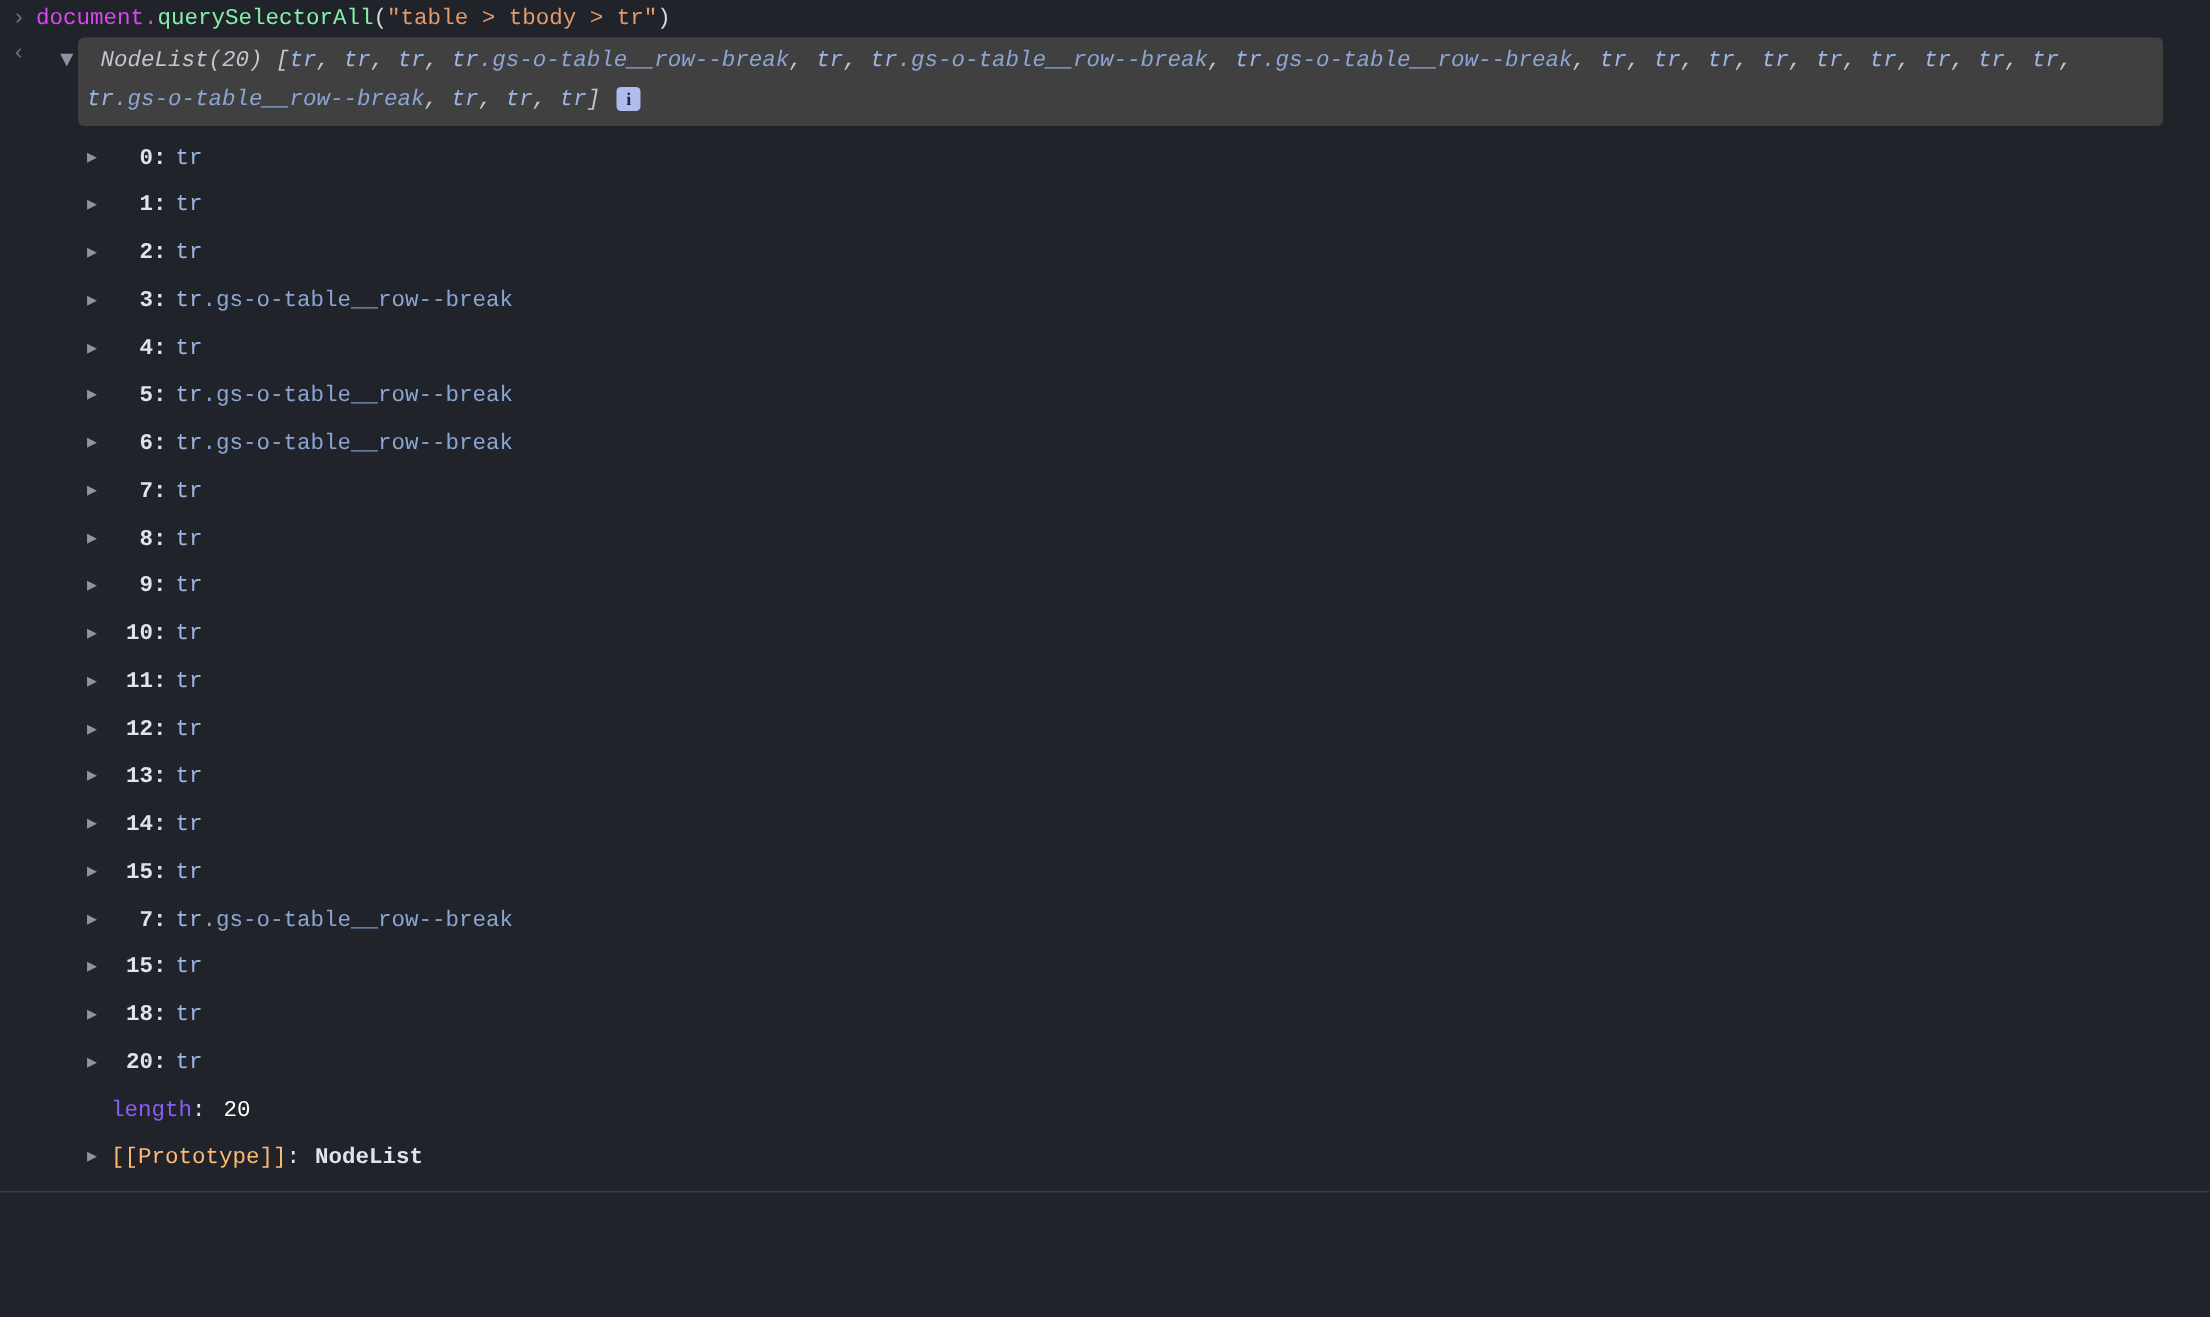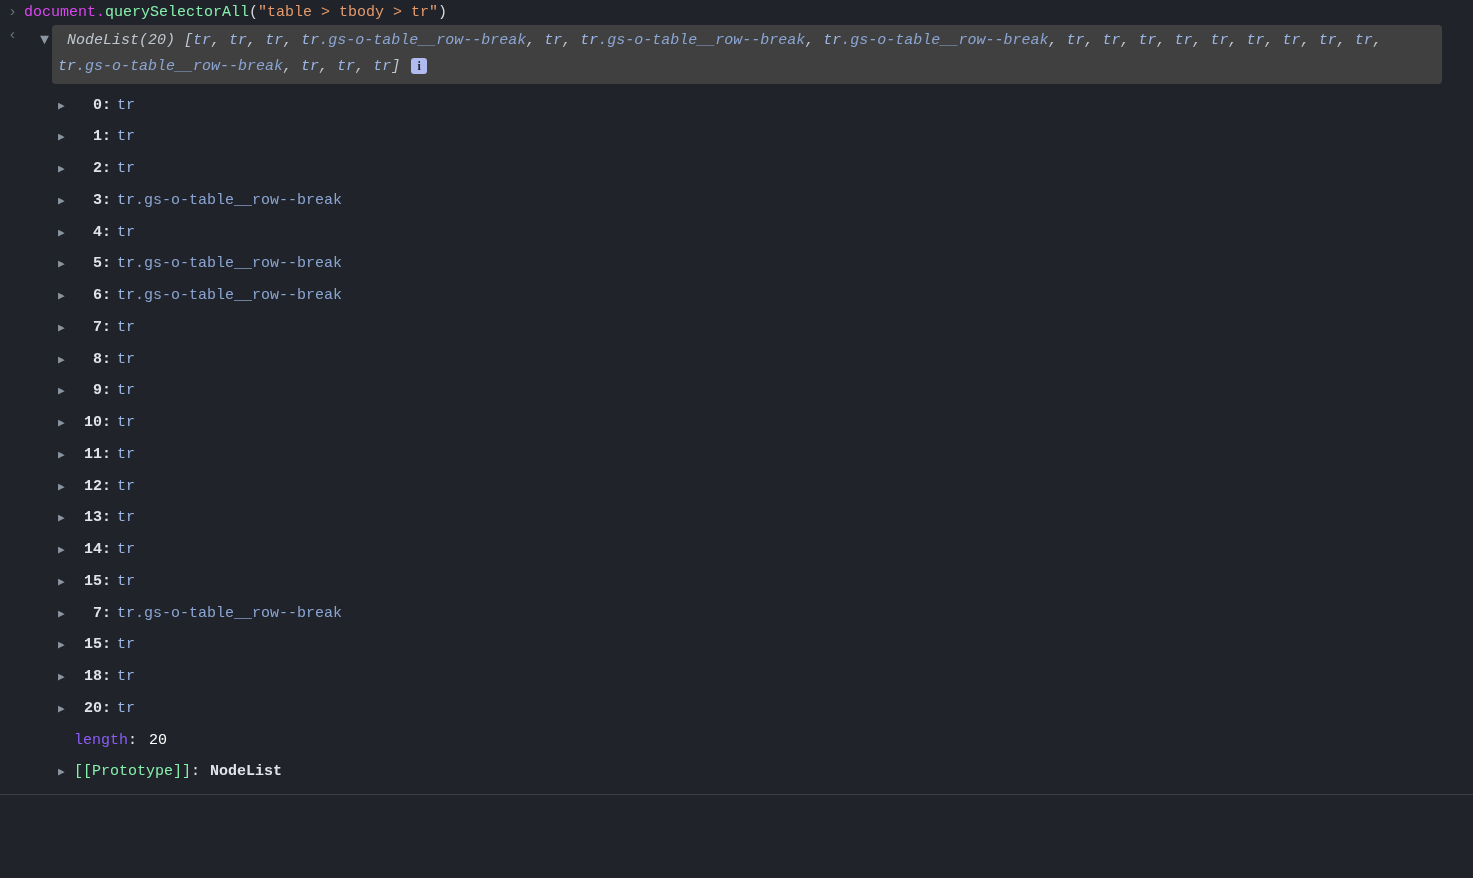--- a/index.html
+++ b/index.html
@@ -117,21 +117,21 @@
     color: #e1e3e8;
     font-weight: bold;
     min-width: 28px;
     text-align: right;
   }
   .colon { color: #e1e3e8; font-weight: bold; margin-right: 6px; }
   .val-el { color: #9cb6e4; cursor: pointer; font-style: normal; }
   .val-cls { color: #8ba5d3; }
   .length-key { color: #8b5cf6; font-family: Liberation Mono, monospace; }
   .length-val { color: #ffffff; margin-left: 6px; }
-  .proto-key { color: #86efac; font-weight: normal; }
+  .proto-key { color: #fdba74; font-weight: normal; }
   .proto-val { color: #e1e3e8; font-weight: bold; margin-left: 4px; }
   .divider {
     border-top: 1px solid #3a3f48;
     margin-top: 6px;
   }
 </style>
 </head>
 <body>
 
 <div class="console-line">

